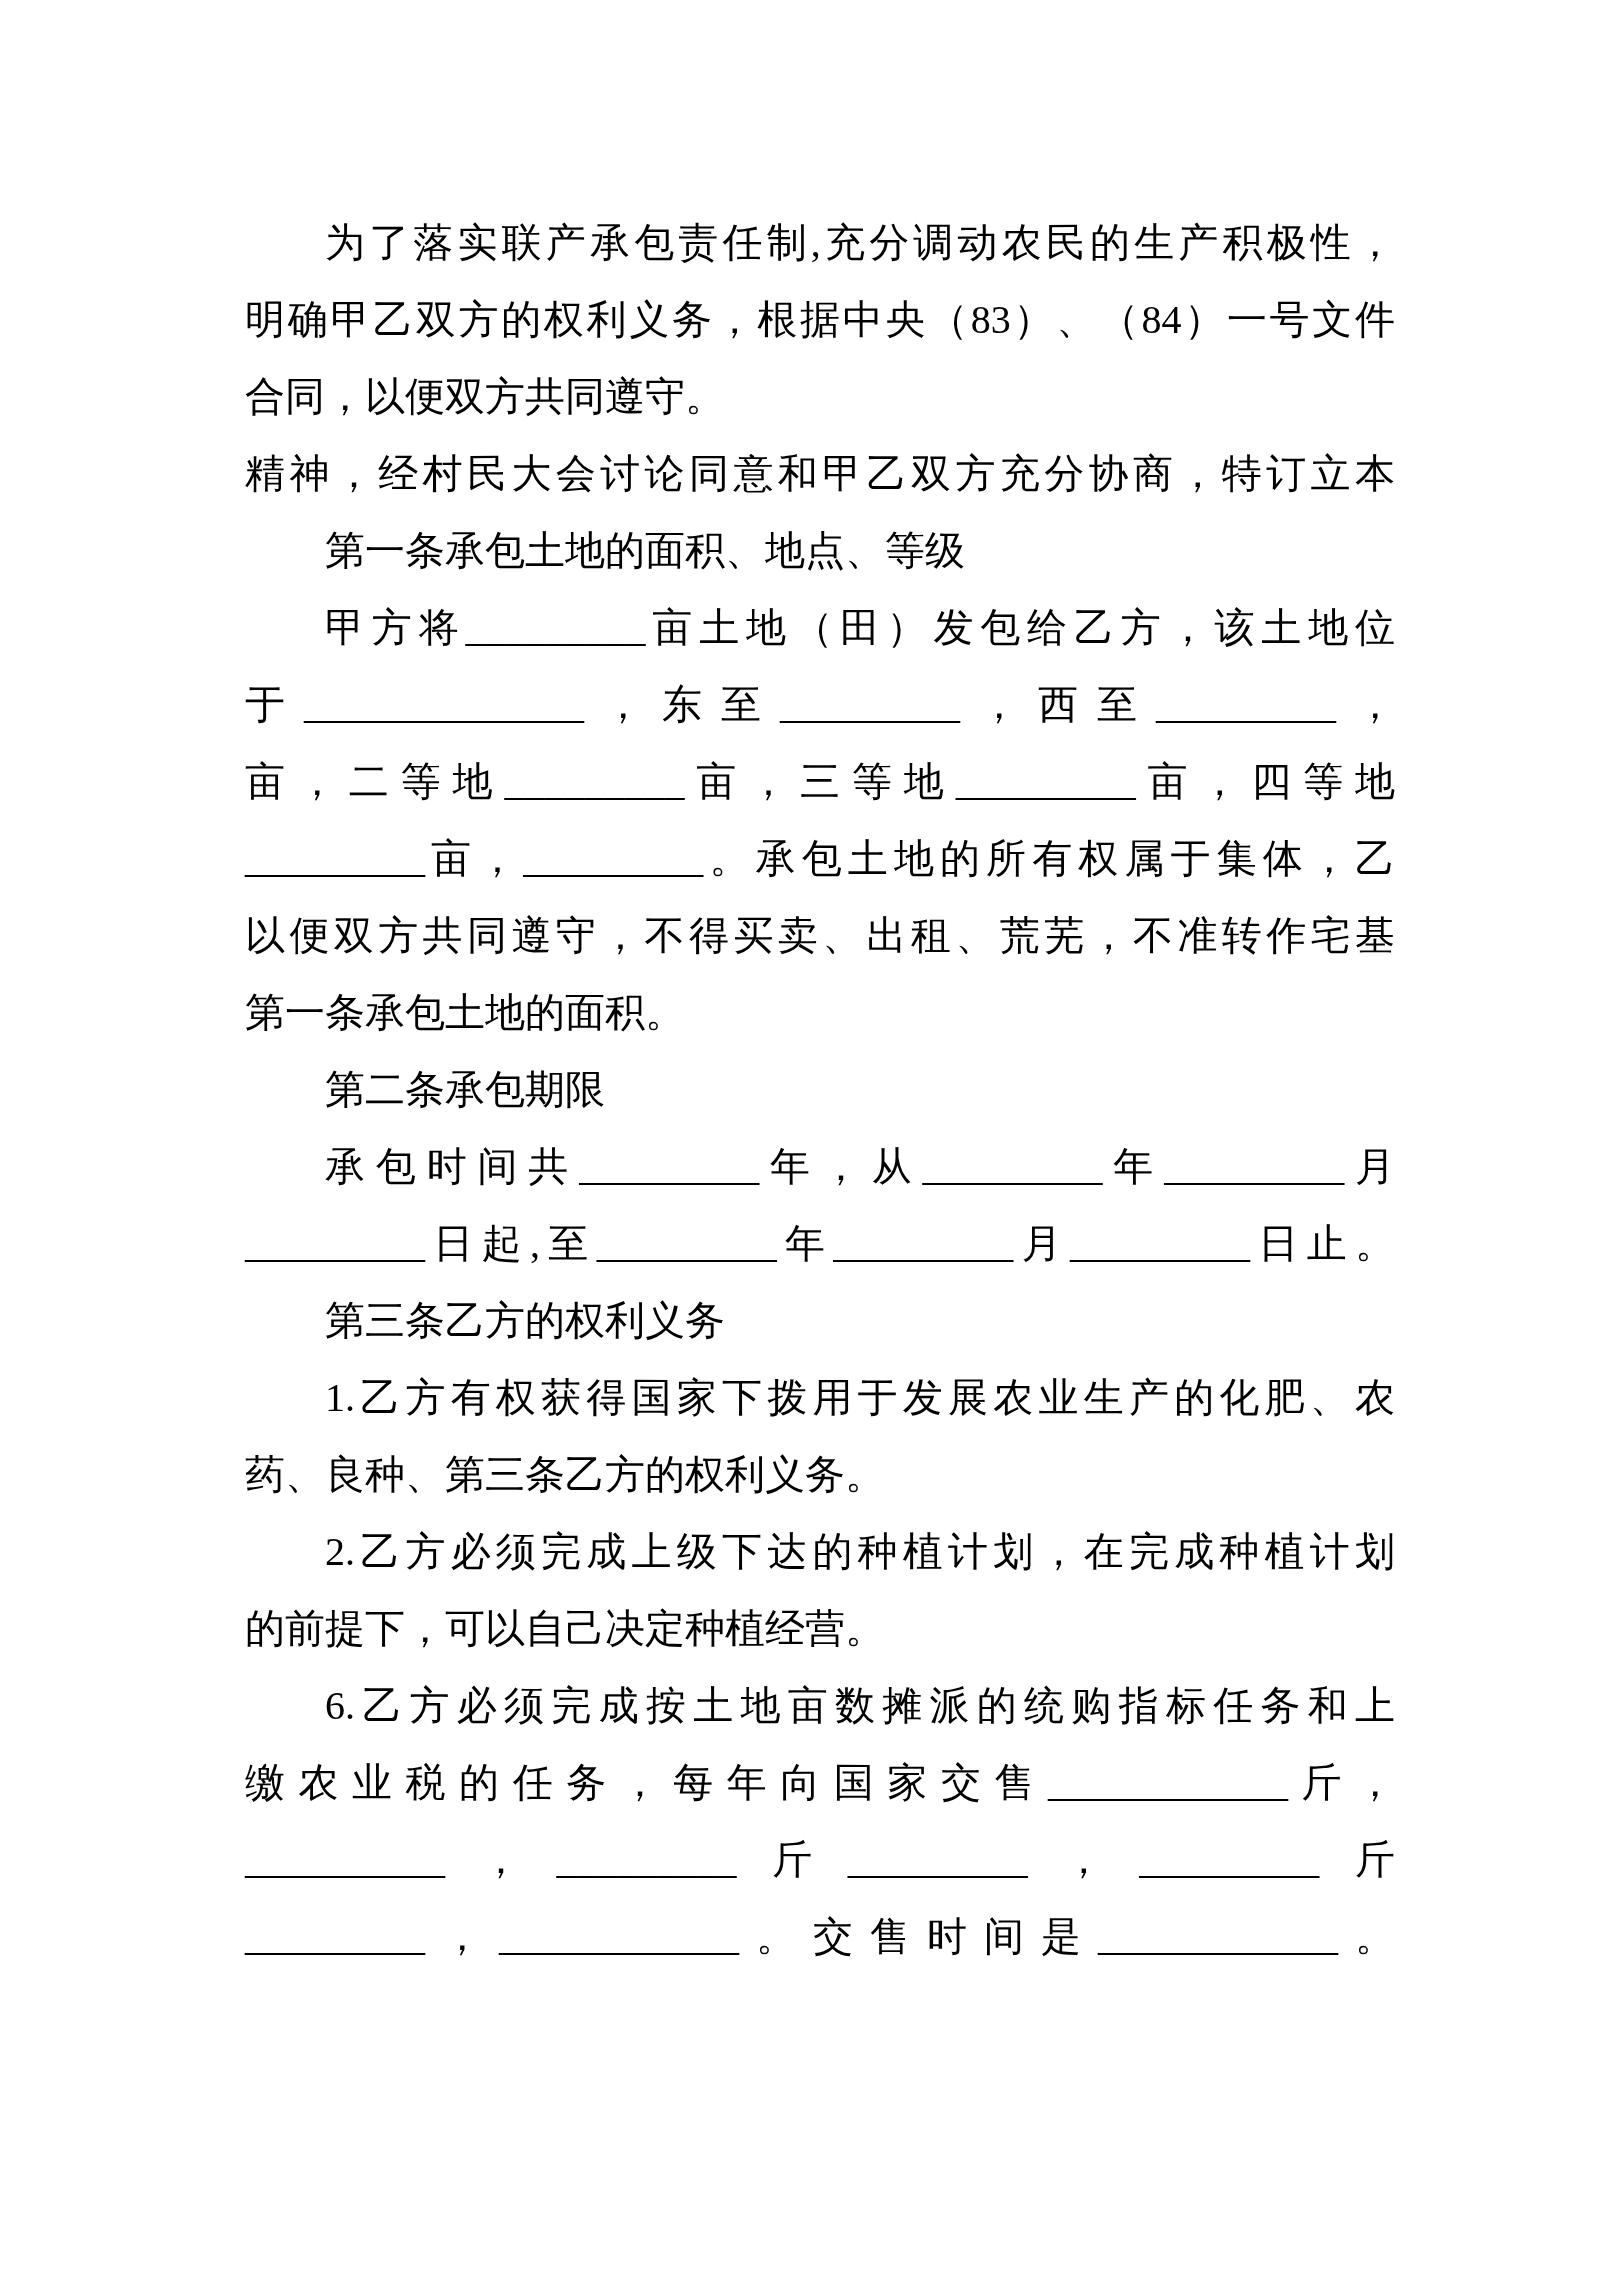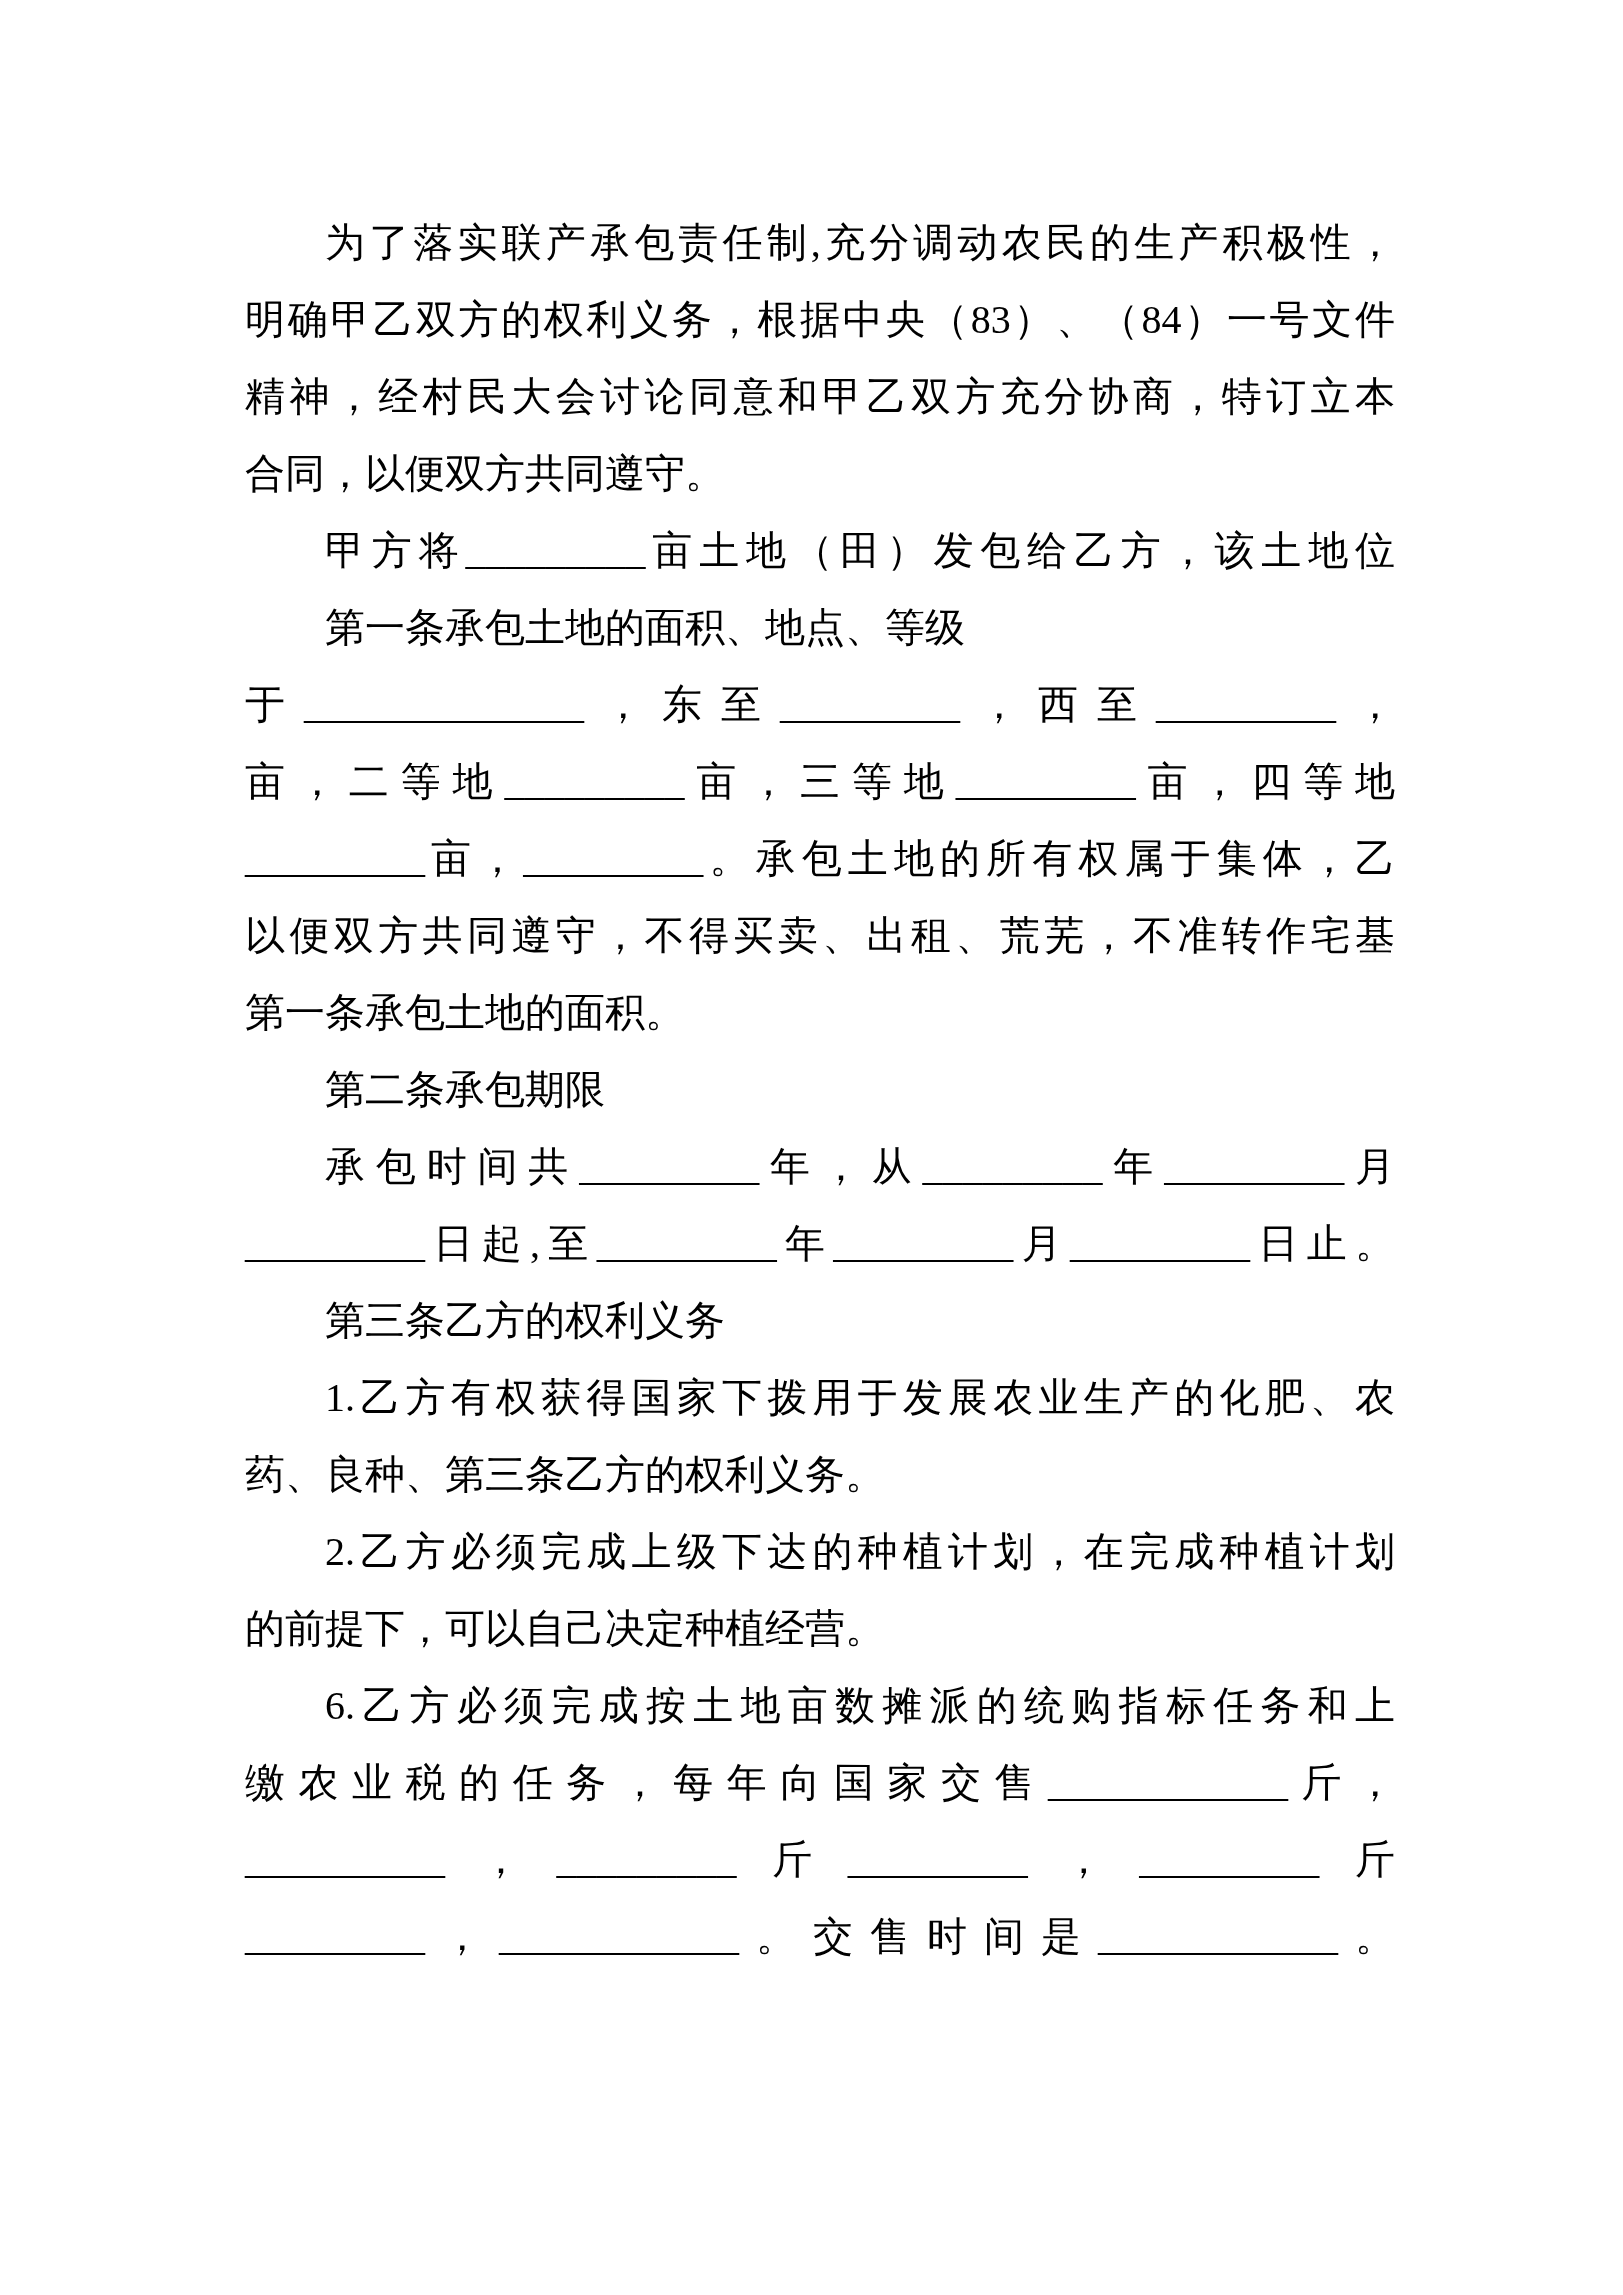--- a/index.html
+++ b/index.html
@@ -39,24 +39,24 @@
     text-indent: 2em;
   }
 </style>
 </head>
 <body>
 
 <div class="page">
   <div class="text-block">
     <div class="line indent fill">为了落实联产承包责任制,充分调动农民的生产积极性，</div>
     <div class="line fill">明确甲乙双方的权利义务，根据中央（83）、（84）一号文件</div>
+    <div class="line">合同，以便双方共同遵守。</div>
     <div class="line fill">精神，经村民大会讨论同意和甲乙双方充分协商，特订立本</div>
-    <div class="line">合同，以便双方共同遵守。</div>
+    <div class="line indent">第一条承包土地的面积、地点、等级</div>
     <div class="line indent fill">甲方将_________亩土地（田）发包给乙方，该土地位</div>
-    <div class="line indent">第一条承包土地的面积、地点、等级</div>
     <div class="line fill">于______________，东至_________，西至_________，</div>
     <div class="line fill">亩，二等地_________亩，三等地_________亩，四等地</div>
     <div class="line fill">_________亩，_________。承包土地的所有权属于集体，乙</div>
     <div class="line fill">以便双方共同遵守，不得买卖、出租、荒芜，不准转作宅基</div>
     <div class="line">第一条承包土地的面积。</div>
     <div class="line indent">第二条承包期限</div>
     <div class="line indent fill">承包时间共_________年，从_________年_________月</div>
     <div class="line fill">_________日起,至_________年_________月_________日止。</div>
     <div class="line indent">第三条乙方的权利义务</div>
     <div class="line indent fill">1.乙方有权获得国家下拨用于发展农业生产的化肥、农</div>

